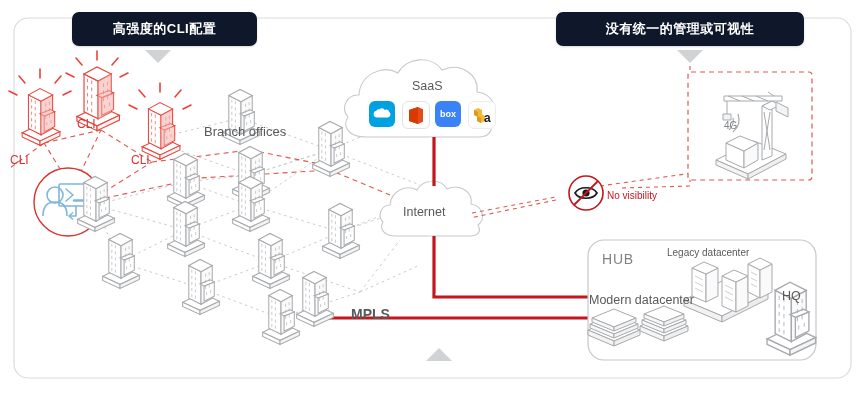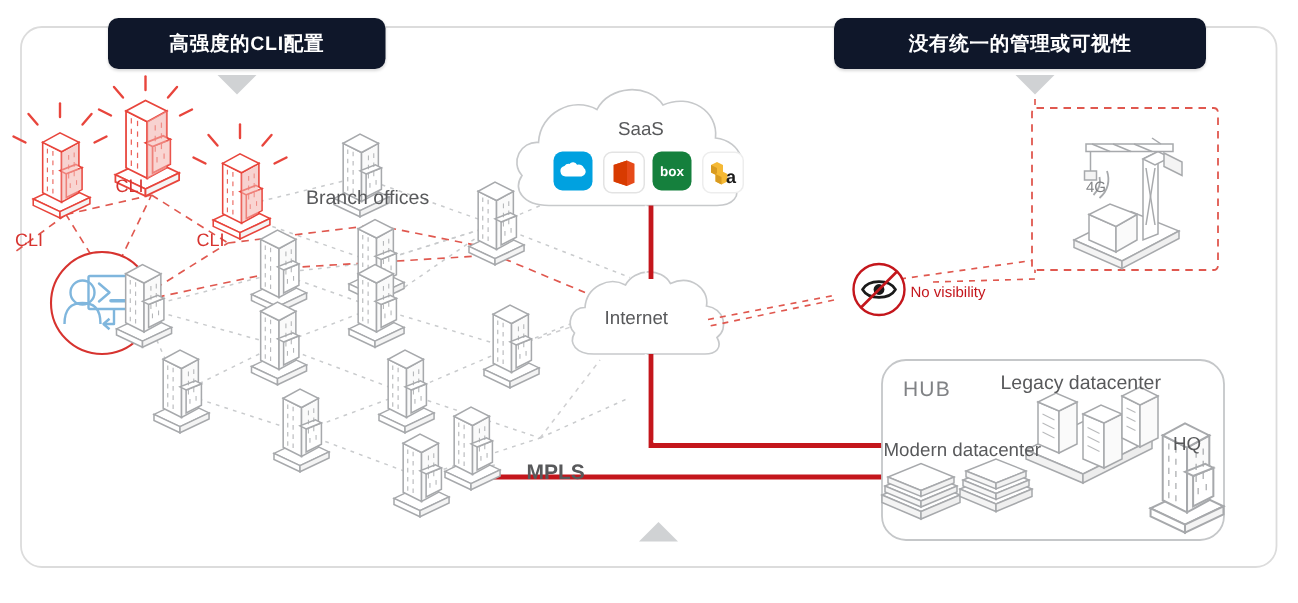--- a/index.html
+++ b/index.html
@@ -20,33 +20,33 @@
   .lbl-red{position:absolute;color:#c4161c;font-size:10px;white-space:nowrap;}
   .lbl-cli{position:absolute;color:#d7332f;font-size:12px;white-space:nowrap;}
 
   #lbl-branch{left:204px;top:124px;font-size:13px;}
   #lbl-internet{left:403px;top:205px;font-size:12.5px;}
   #lbl-saas{left:412px;top:79px;font-size:12.5px;}
   #lbl-mpls{left:351px;top:306px;font-size:14px;font-weight:bold;}
   #lbl-novis{left:607px;top:190px;}
   #lbl-construction{left:705px;top:82px;font-size:13px;color:#58595b;}
   #lbl-hub{left:602px;top:251px;font-size:14px;color:#808285;letter-spacing:.8px;}
-  #lbl-legacy{left:667px;top:247px;font-size:13px;}
+  #lbl-legacy{left:667px;top:247px;font-size:10px;}
   #lbl-modern{left:589px;top:293px;font-size:12.5px;}
   #lbl-hq{left:782px;top:289px;font-size:12.5px;}
   #cli-1{left:10px;top:153px;}
   #cli-2{left:77px;top:117px;}
   #cli-3{left:131px;top:153px;}
 
   .appicon{position:absolute;width:26px;height:26px;border-radius:6px;
            display:flex;align-items:center;justify-content:center;
            font-size:9px;font-weight:bold;overflow:hidden;}
   #app-salesforce{left:369px;top:101px;background:#00a1e0;}
   #app-office{left:402px;top:101px;background:#ffffff;border:1px solid #e3e3e3;}
-  #app-box{left:435px;top:101px;background:#15803d;color:#fff;}
+  #app-box{left:435px;top:101px;background:#3b82f6;color:#fff;}
   #app-aws{left:468px;top:101px;background:#ffffff;border:1px solid #ededed;}
 </style>
 </head>
 <body>
 
 <div id="stage">
 
   <svg id="svgroot" viewBox="0 0 865 402">
     <defs>
       <g id="bldg">

